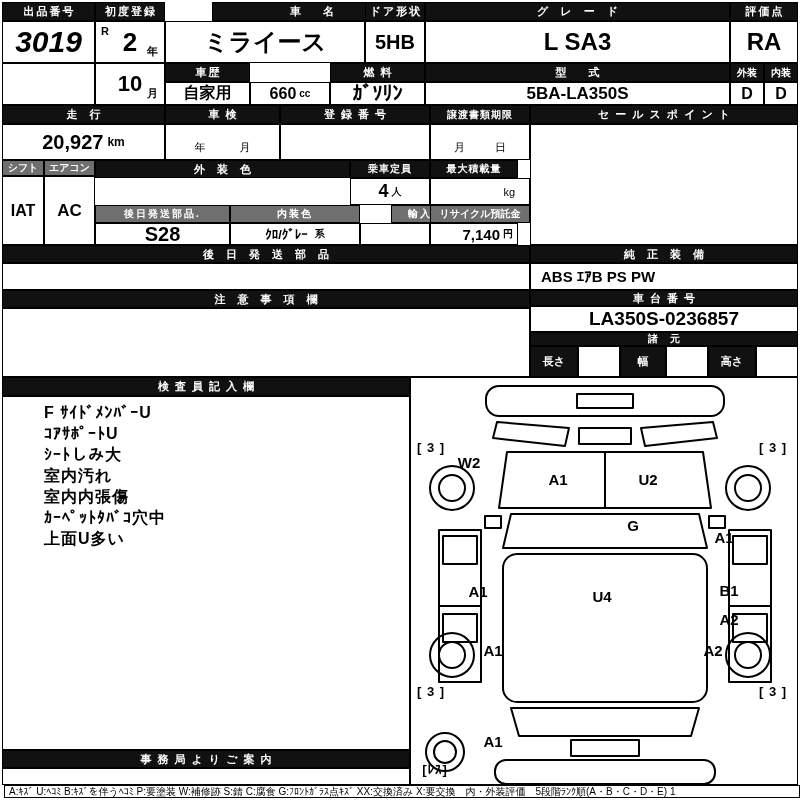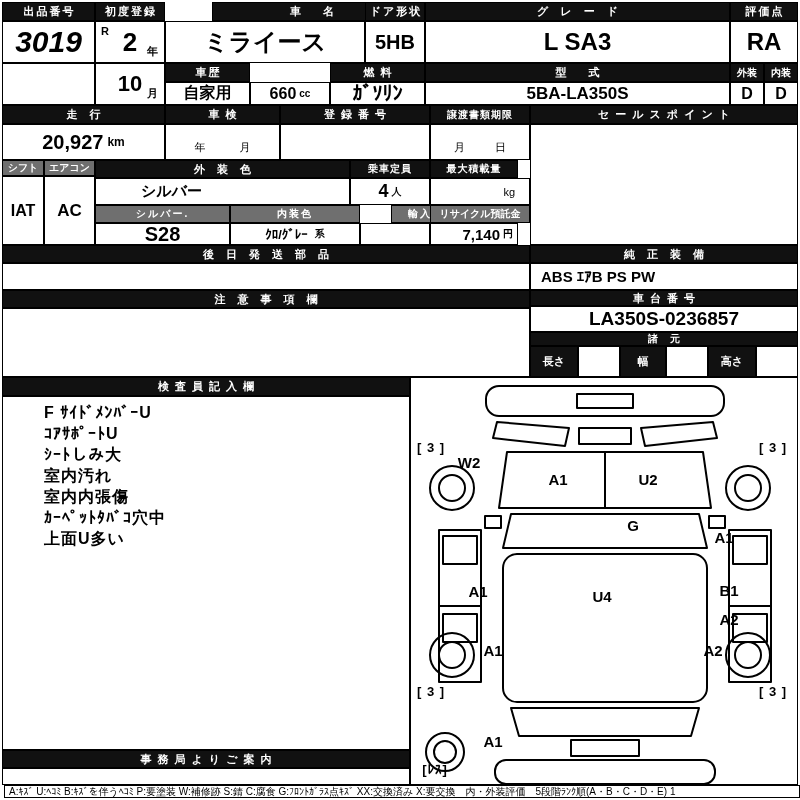--- a/index.html
+++ b/index.html
@@ -117,34 +117,33 @@
   <div class="cell hdr ls2" style="left:530px;top:105px;width:268px;height:19px;">セールスポイント</div>
   <div class="cell" style="left:530px;top:124px;width:268px;height:121px;"></div>
 
   <div class="cell ghdr" style="left:2px;top:160px;width:42px;height:16px;">シフト</div>
   <div class="cell v f16" style="left:2px;top:176px;width:42px;height:69px;">IAT</div>
 
   <div class="cell ghdr" style="left:44px;top:160px;width:51px;height:16px;">エアコン</div>
   <div class="cell v f17" style="left:44px;top:176px;width:51px;height:69px;">AC</div>
 
   <div class="cell hdr ls3" style="left:95px;top:160px;width:255px;height:18px;">外装色</div>
-  <div class="cell v f15 left-pad" style="left:95px;top:178px;width:255px;height:27px;padding-left:45px;">シルバー</div>
 
   <div class="cell hdr" style="left:350px;top:160px;width:80px;height:18px;font-size:10px;letter-spacing:1px;">乗車定員</div>
   <div class="cell" style="left:350px;top:178px;width:80px;height:27px;">
     <span class="v" style="font-size:18px;">4</span>
     <span class="unit">人</span>
   </div>
 
   <div class="cell hdr" style="left:430px;top:160px;width:88px;height:18px;font-size:10px;letter-spacing:1px;">最大積載量</div>
   <div class="cell right-pad" style="left:430px;top:178px;width:100px;height:27px;padding-right:14px;">
     <span class="small-units">kg</span>
   </div>
 
-  <div class="cell ghdr" style="left:95px;top:205px;width:135px;height:18px;letter-spacing:2px;">シルバー.</div>
+  <div class="cell ghdr" style="left:95px;top:205px;width:135px;height:18px;letter-spacing:2px;">後日発送部品.</div>
   <div class="cell v f14" style="left:95px;top:223px;width:135px;height:22px;">S28</div>
 
   <div class="cell ghdr" style="left:230px;top:205px;width:130px;height:18px;letter-spacing:2px;">内装色</div>
   <div class="cell" style="left:230px;top:223px;width:130px;height:22px;">
     <span class="v f13">ｸﾛ/ｸﾞﾚｰ</span>
     <span class="unit" style="margin-left:7px;">系</span>
   </div>
 
   <div class="cell ghdr" style="left:360px;top:205px;width:70px;height:18px;letter-spacing:2px;margin-left:31px;">輸入車</div>
   <div class="cell" style="left:360px;top:223px;width:70px;height:22px;"></div>

